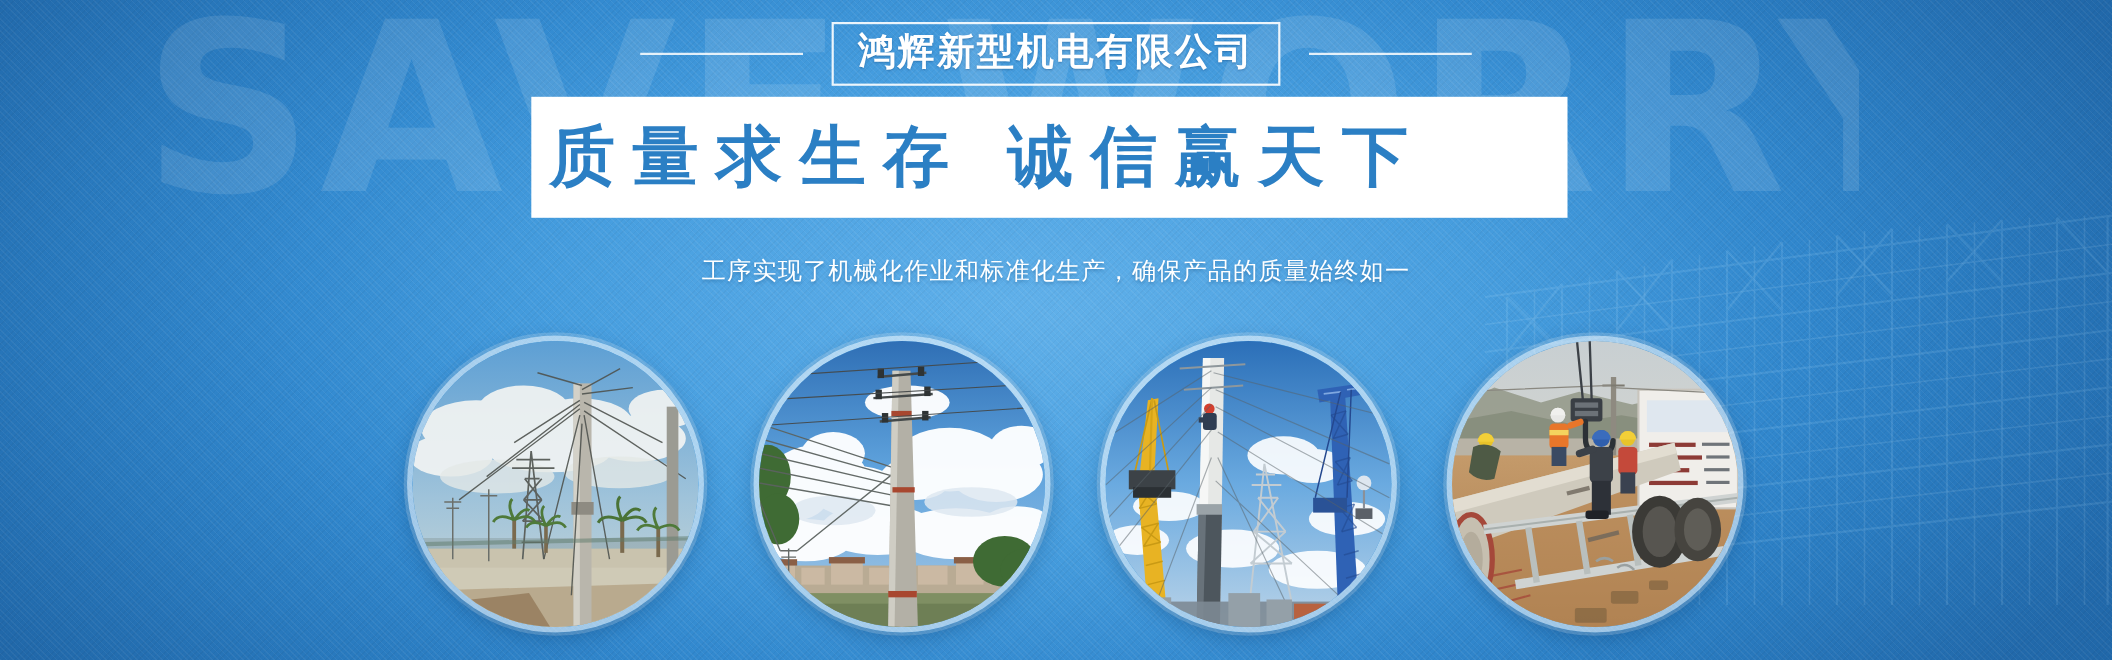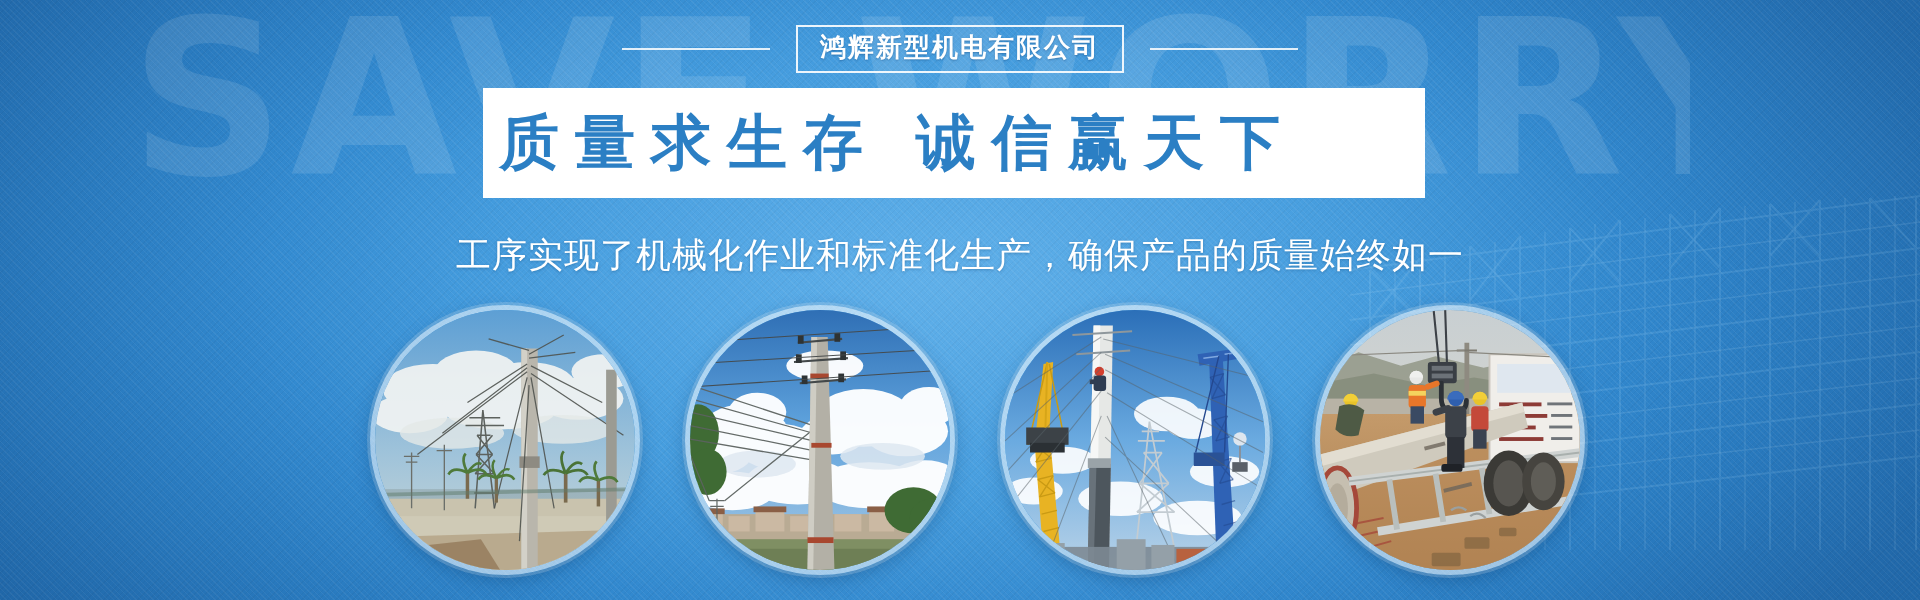--- a/index.html
+++ b/index.html
@@ -40,41 +40,40 @@
 
   
   .namerow{
     position:absolute; left:0; right:0; top:24px; height:50px;
     display:flex; align-items:center; justify-content:center; gap:26px;
   }
   .rule{ width:148px; height:0; border-top:2px solid rgba(255,255,255,.85); }
   .namebox{
     border:2px solid rgba(255,255,255,.9);
     padding:7px 22px 9px;
-    color:#ffffff; font-size:26px; font-weight:bold; letter-spacing:2px;
+    color:#ffffff; font-size:34px; font-weight:bold; letter-spacing:2px;
     line-height:1.1; white-space:nowrap;
     text-shadow:0 1px 2px rgba(0,50,100,.35);
-    font-family:Liberation Serif, serif;
   }
 
   
   .slogan{
     position:absolute; left:483px; top:88px; width:942px; height:110px;
     background:#ffffff;
     display:flex; align-items:center; justify-content:flex-start;
   }
   .slogan span{
     color:#2b7fc4; font-size:60px; font-weight:bold; letter-spacing:16px;
     white-space:nowrap; padding-left:16px;
   }
 
   
   .subtitle{
     position:absolute; left:0; right:0; top:232px; height:40px;
-    text-align:center; color:#ffffff; font-size:35px; letter-spacing:1px;
+    text-align:center; color:#ffffff; font-size:22px; letter-spacing:1px;
     text-shadow:0 1px 3px rgba(0,60,110,.35);
     white-space:nowrap;
   }
 
   
   .circles{ position:absolute; left:0; top:300px; width:1920px; height:300px; }
   .circ{
     position:absolute; width:270px; height:270px; border-radius:50%;
     border:5px solid rgba(255,255,255,.55);
     overflow:hidden;

